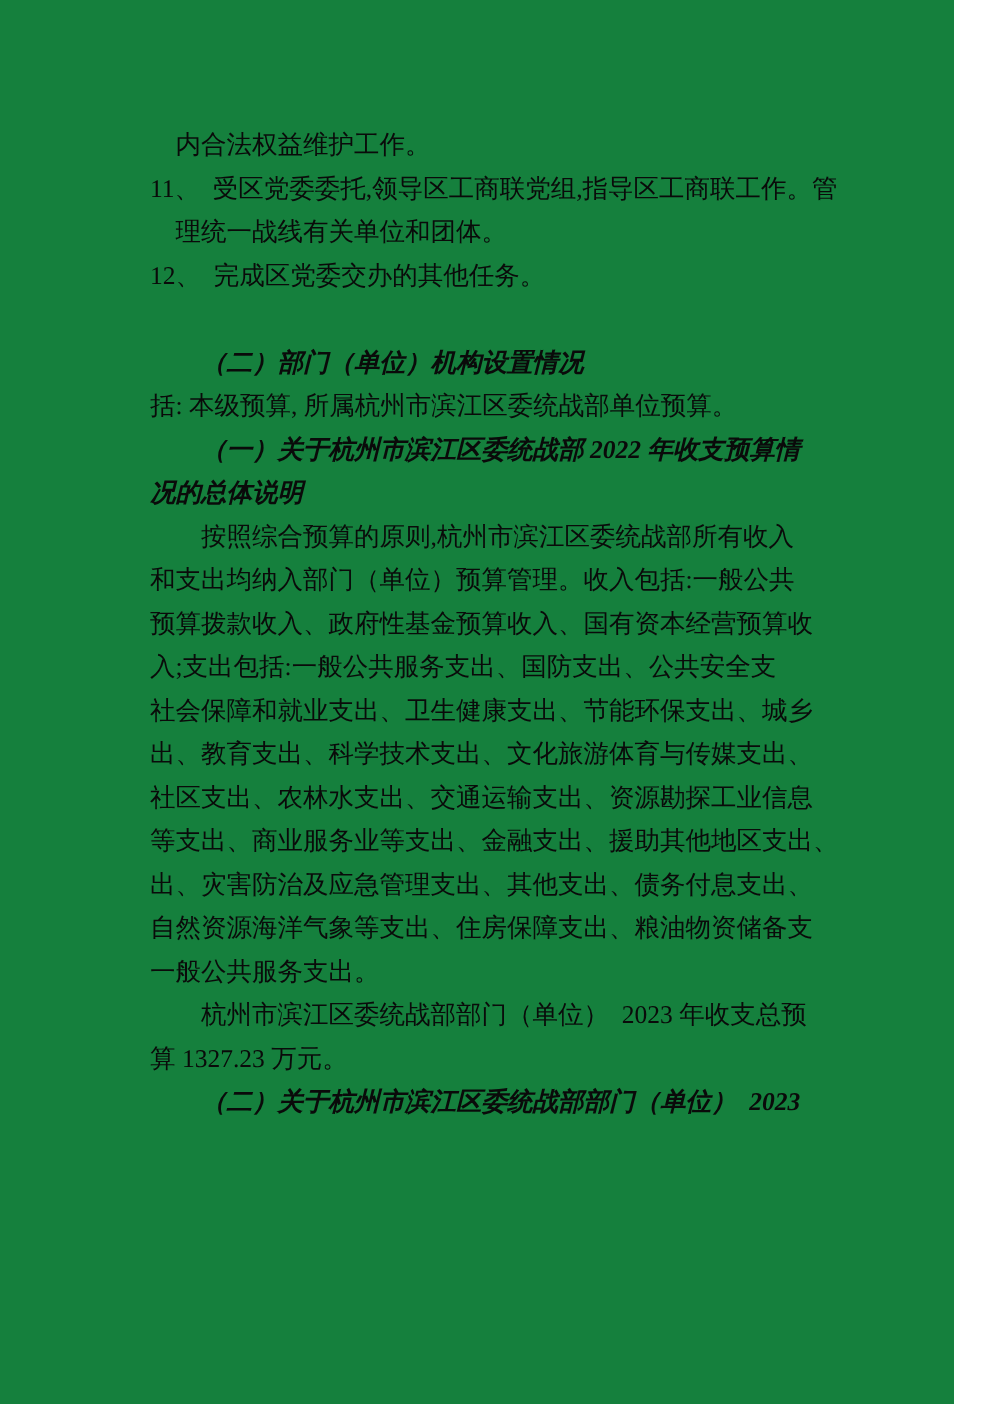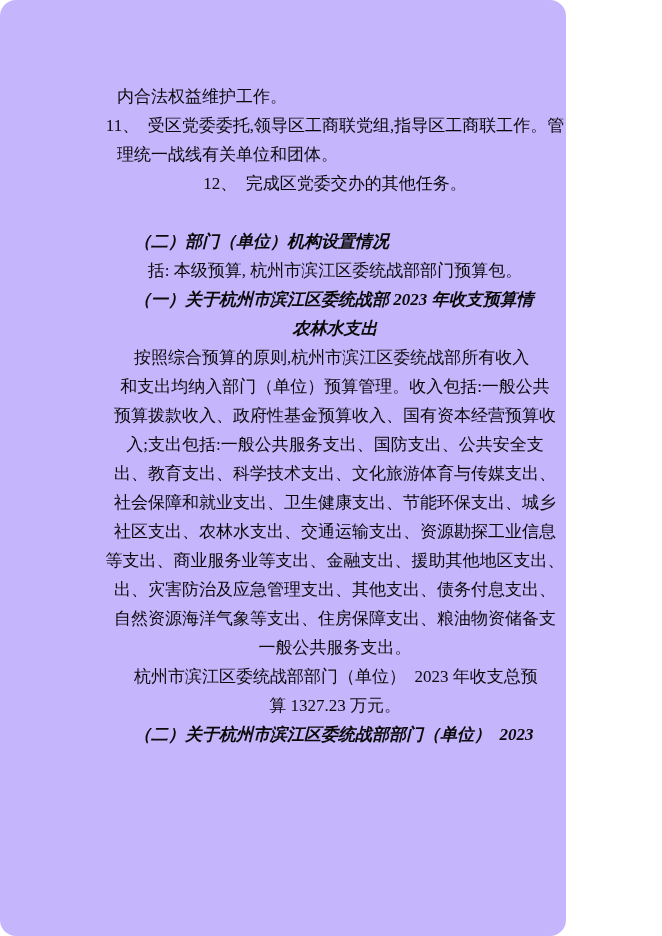--- a/index.html
+++ b/index.html
@@ -2,41 +2,40 @@
 <html><head>
 <meta charset="utf-8">
 <style>
   html, body {
     margin: 0;
     padding: 0;
     background: #ffffff;
   }
   .page {
     position: relative;
-    width: 566px;
+    width: 636px;
     height: 936px;
-    background: #c4b5fd;
+    background: #15803d;
     overflow: hidden;
-    border-radius: 16px;
   }
   .content {
     position: absolute;
     left: 100px;
     top: 82px;
     width: 470px;
   }
   .line {
     font-family: "Liberation Serif", "DejaVu Serif", serif;
     font-size: 17px;
     line-height: 29px;
     height: 29px;
     color: #0a0a0a;
     white-space: pre;
   }
-  .indent-0 { padding-left: 0; text-align: center; }
+  .indent-0 { padding-left: 0; }
   .indent-1 { padding-left: 17px; }
   .indent-2 { padding-left: 34px; }
   .blank { height: 29px; }
 
   .seg-body { font-weight: 400; }
   
   .seg-kai {
     font-weight: 600;
     font-style: italic;
   }
@@ -54,29 +53,29 @@
 <body>
 
 <div class="page">
   <div class="content" id="content">
       <div class="line indent-1"><span class="seg-body">内合法权益维护工作。</span></div>
       <div class="line indent-0"><span class="seg-body">11、  受区党委委托,领导区工商联党组,指导区工商联工作。管</span></div>
       <div class="line indent-1"><span class="seg-body">理统一战线有关单位和团体。</span></div>
       <div class="line indent-0"><span class="seg-body">12、  完成区党委交办的其他任务。</span></div>
       <div class="line blank"></div>
       <div class="line indent-2"><span class="seg-kai">（二）部门（单位）机构设置情况</span></div>
-      <div class="line indent-0"><span class="seg-body">括: 本级预算, 杭州市滨江区委统战部部门预算包。</span></div>
-      <div class="line indent-2"><span class="seg-kai">（一）关于杭州市滨江区委统战部 2023 年收支预算情</span></div>
-      <div class="line indent-0"><span class="seg-kai">农林水支出</span></div>
+      <div class="line indent-0"><span class="seg-body">括: 本级预算, 所属杭州市滨江区委统战部单位预算。</span></div>
+      <div class="line indent-2"><span class="seg-kai">（一）关于杭州市滨江区委统战部 2022 年收支预算情</span></div>
+      <div class="line indent-0"><span class="seg-kai">况的总体说明</span></div>
       <div class="line indent-2"><span class="seg-body">按照综合预算的原则,杭州市滨江区委统战部所有收入</span></div>
       <div class="line indent-0"><span class="seg-body">和支出均纳入部门（单位）预算管理。收入包括:一般公共</span></div>
       <div class="line indent-0"><span class="seg-body">预算拨款收入、政府性基金预算收入、国有资本经营预算收</span></div>
       <div class="line indent-0"><span class="seg-body">入;支出包括:一般公共服务支出、国防支出、公共安全支</span></div>
+      <div class="line indent-0"><span class="seg-body">社会保障和就业支出、卫生健康支出、节能环保支出、城乡</span></div>
       <div class="line indent-0"><span class="seg-body">出、教育支出、科学技术支出、文化旅游体育与传媒支出、</span></div>
-      <div class="line indent-0"><span class="seg-body">社会保障和就业支出、卫生健康支出、节能环保支出、城乡</span></div>
       <div class="line indent-0"><span class="seg-body">社区支出、农林水支出、交通运输支出、资源勘探工业信息</span></div>
       <div class="line indent-0"><span class="seg-body">等支出、商业服务业等支出、金融支出、援助其他地区支出、</span></div>
       <div class="line indent-0"><span class="seg-body">出、灾害防治及应急管理支出、其他支出、债务付息支出、</span></div>
       <div class="line indent-0"><span class="seg-body">自然资源海洋气象等支出、住房保障支出、粮油物资储备支</span></div>
       <div class="line indent-0"><span class="seg-body">一般公共服务支出。</span></div>
       <div class="line indent-2"><span class="seg-body">杭州市滨江区委统战部部门（单位）  2023 年收支总预</span></div>
       <div class="line indent-0"><span class="seg-body">算 1327.23 万元。</span></div>
       <div class="line indent-2"><span class="seg-kai">（二）关于杭州市滨江区委统战部部门（单位）  2023</span></div>
     </div>
 </div>

